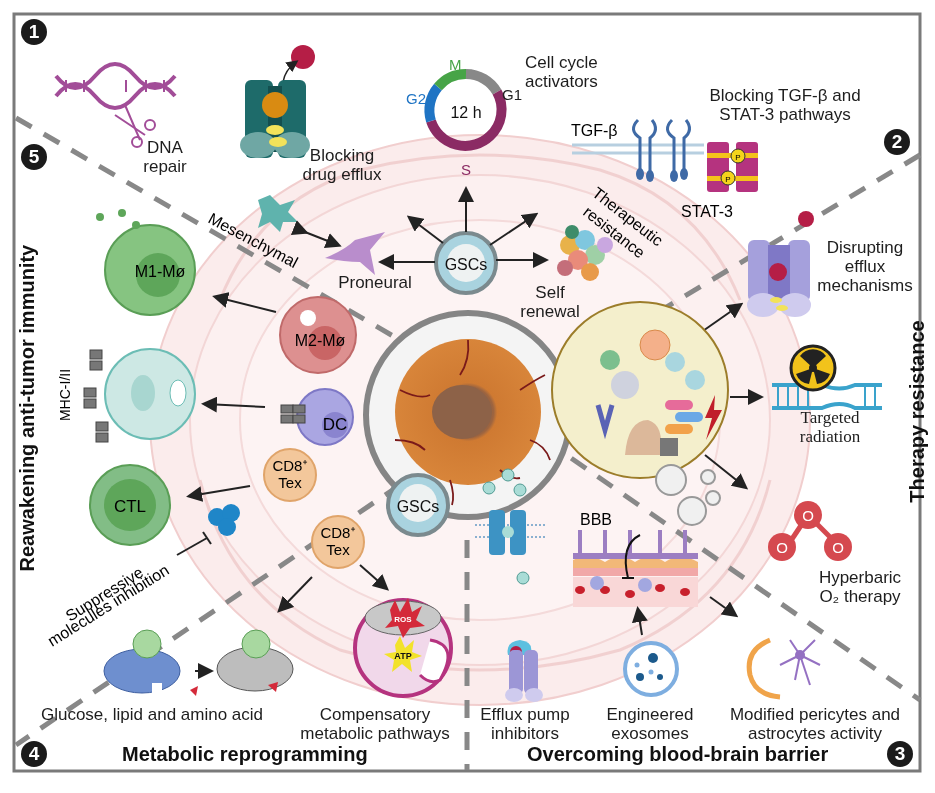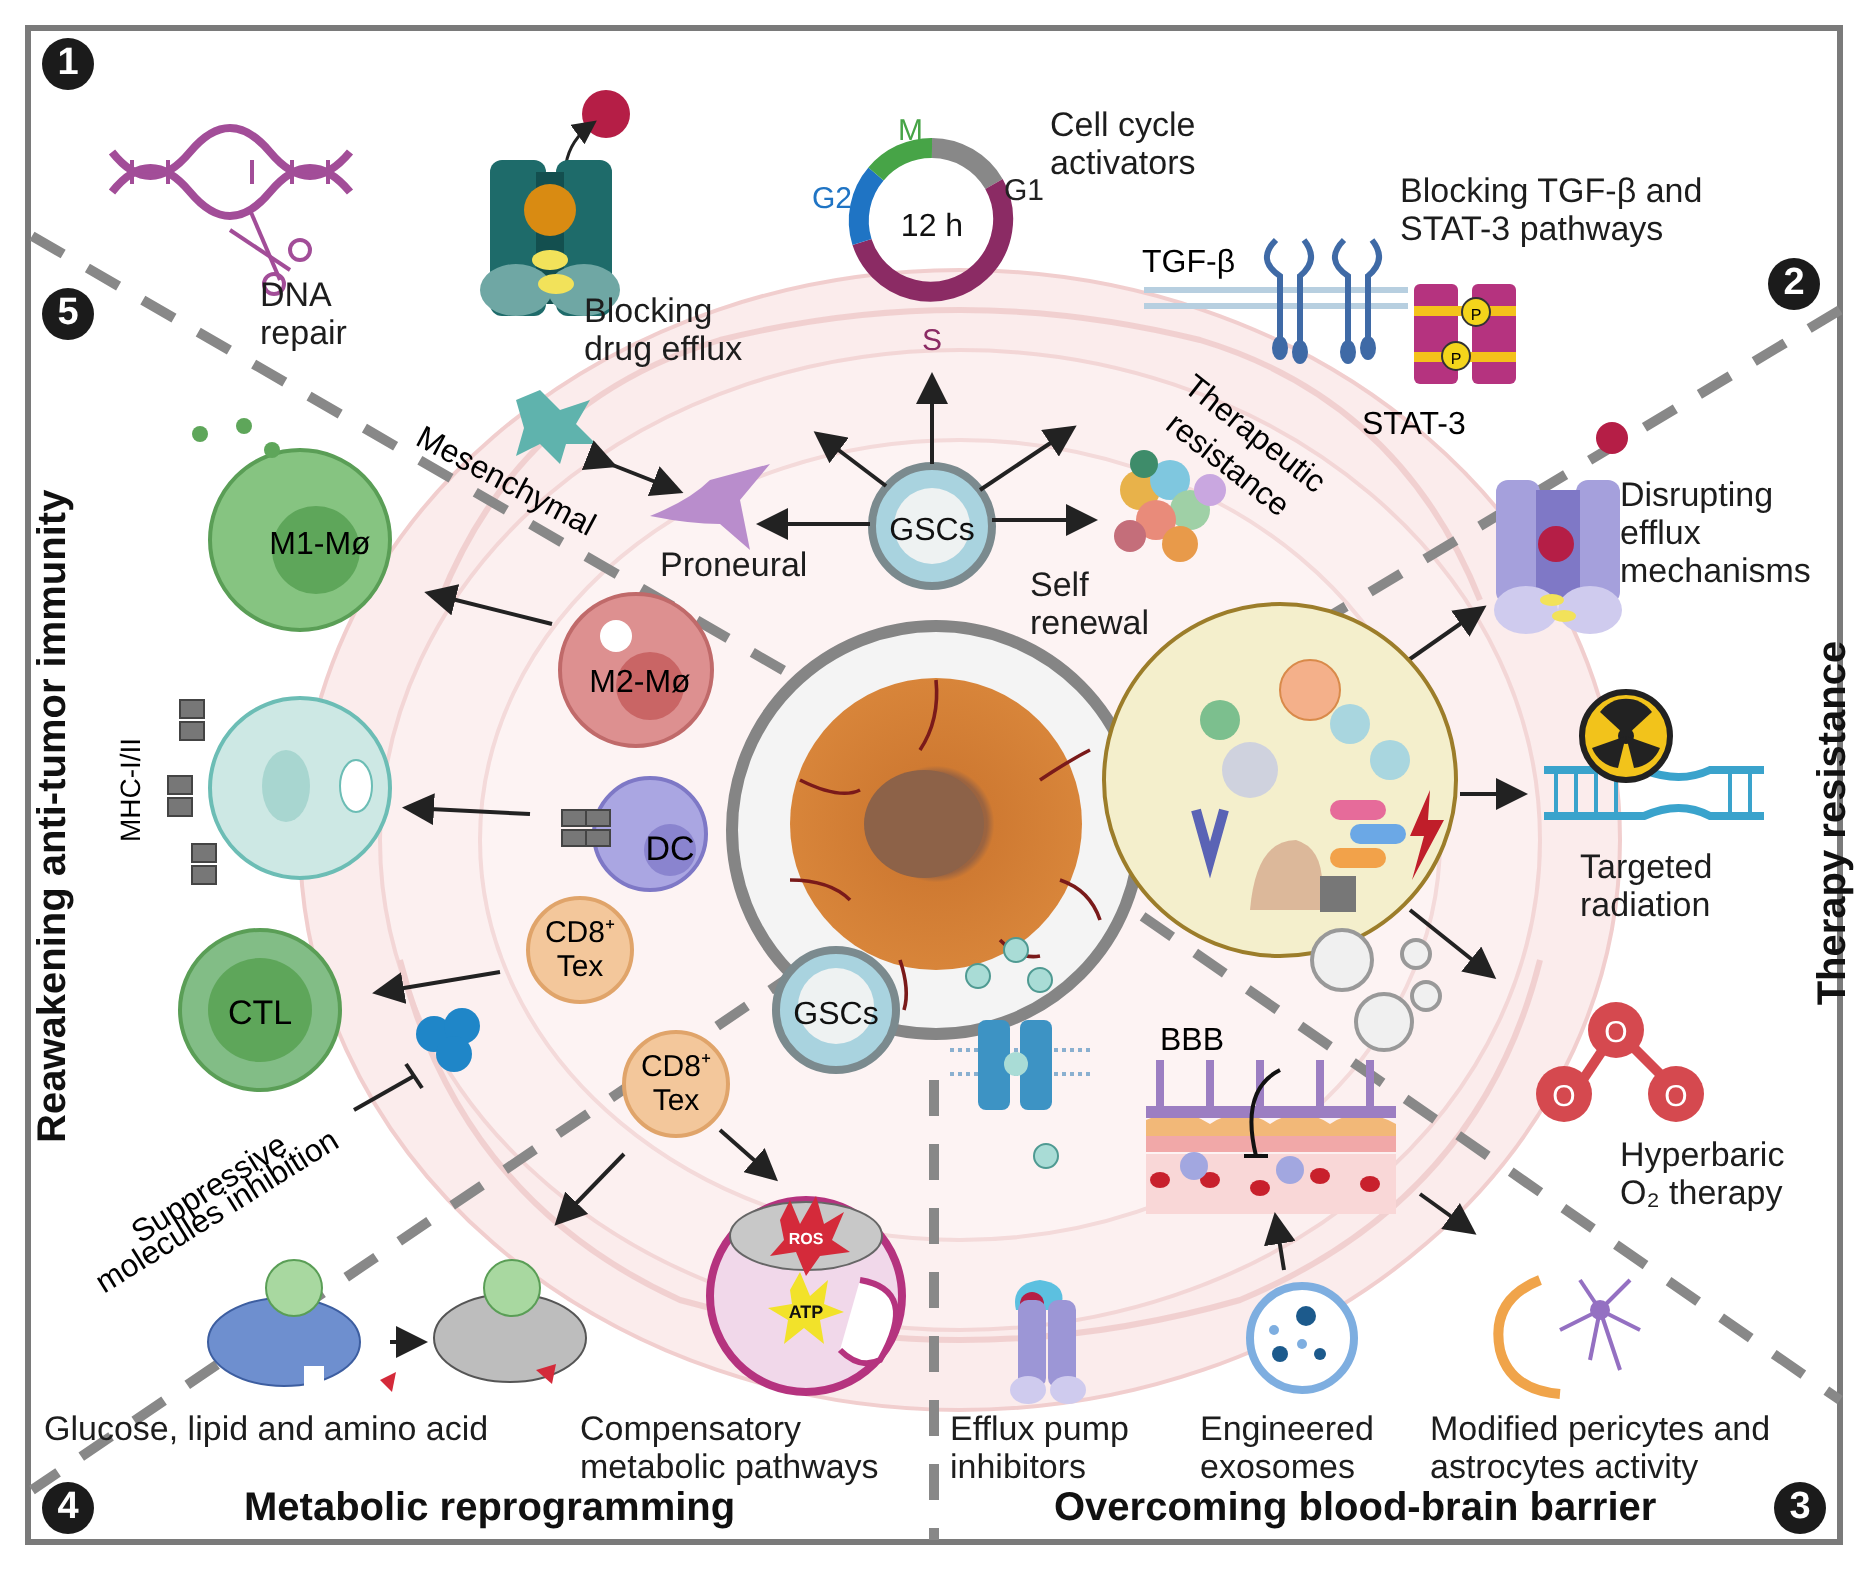--- a/index.html
+++ b/index.html
@@ -1,20 +1,20 @@
 <!DOCTYPE html>
 <html><head>
 <meta charset="utf-8">
 <style>
   html, body { margin: 0; padding: 0; background: #ffffff; }
   body { width: 935px; height: 793px; position: relative; overflow: hidden;
          font-family: "Liberation Sans", sans-serif; color: #1a1a1a; }
   #stage { position: absolute; left: 0; top: 0; width: 935px; height: 793px; }
   .lbl { position: absolute; font-family: "Liberation Sans", sans-serif; font-size: 17px;
-         line-height: 19px; color: #1d1d1d; text-align: left; white-space: nowrap; }
+         line-height: 19px; color: #1d1d1d; text-align: center; white-space: nowrap; }
   .title { position: absolute; font-family: "Liberation Sans", sans-serif; font-weight: bold;
            font-size: 20px; color: #111; white-space: nowrap; }
   .vtitle { position: absolute; font-weight: bold; font-size: 20px; color: #111; white-space: nowrap;
             transform-origin: center center; }
   .numbadge { position: absolute; width: 26px; height: 26px; border-radius: 50%; background: #1b1b1b;
               color: #fff; font-weight: bold; font-size: 19px; line-height: 26px; text-align: center; }
   svg text { font-family: "Liberation Sans", sans-serif; }
 </style>
 </head>
 <body>
@@ -441,21 +441,21 @@
 <div class="lbl" style="left:330px;top:273px;width:90px;">Proneural</div>
 <div class="lbl" style="left:515px;top:283px;width:70px;">
   <div>Self</div>
   <div>renewal</div>
 </div>
 <div class="lbl" style="left:810px;top:193px;width:110px;margin-top:45px;">
   <div>Disrupting</div>
   <div>efflux</div>
   <div>mechanisms</div>
 </div>
-<div class="lbl" style="left:790px;top:424px;width:80px;">
+<div class="lbl" style="left:790px;top:408px;width:80px;font-family:Liberation Serif, serif;">
   <div>Targeted</div>
   <div>radiation</div>
 </div>
 <div class="lbl" style="left:475px;top:705px;width:100px;">
   <div>Efflux pump</div>
   <div>inhibitors</div>
 </div>
 <div class="lbl" style="left:810px;top:568px;width:100px;">
   <div>Hyperbaric</div>
   <div>O₂ therapy</div>

